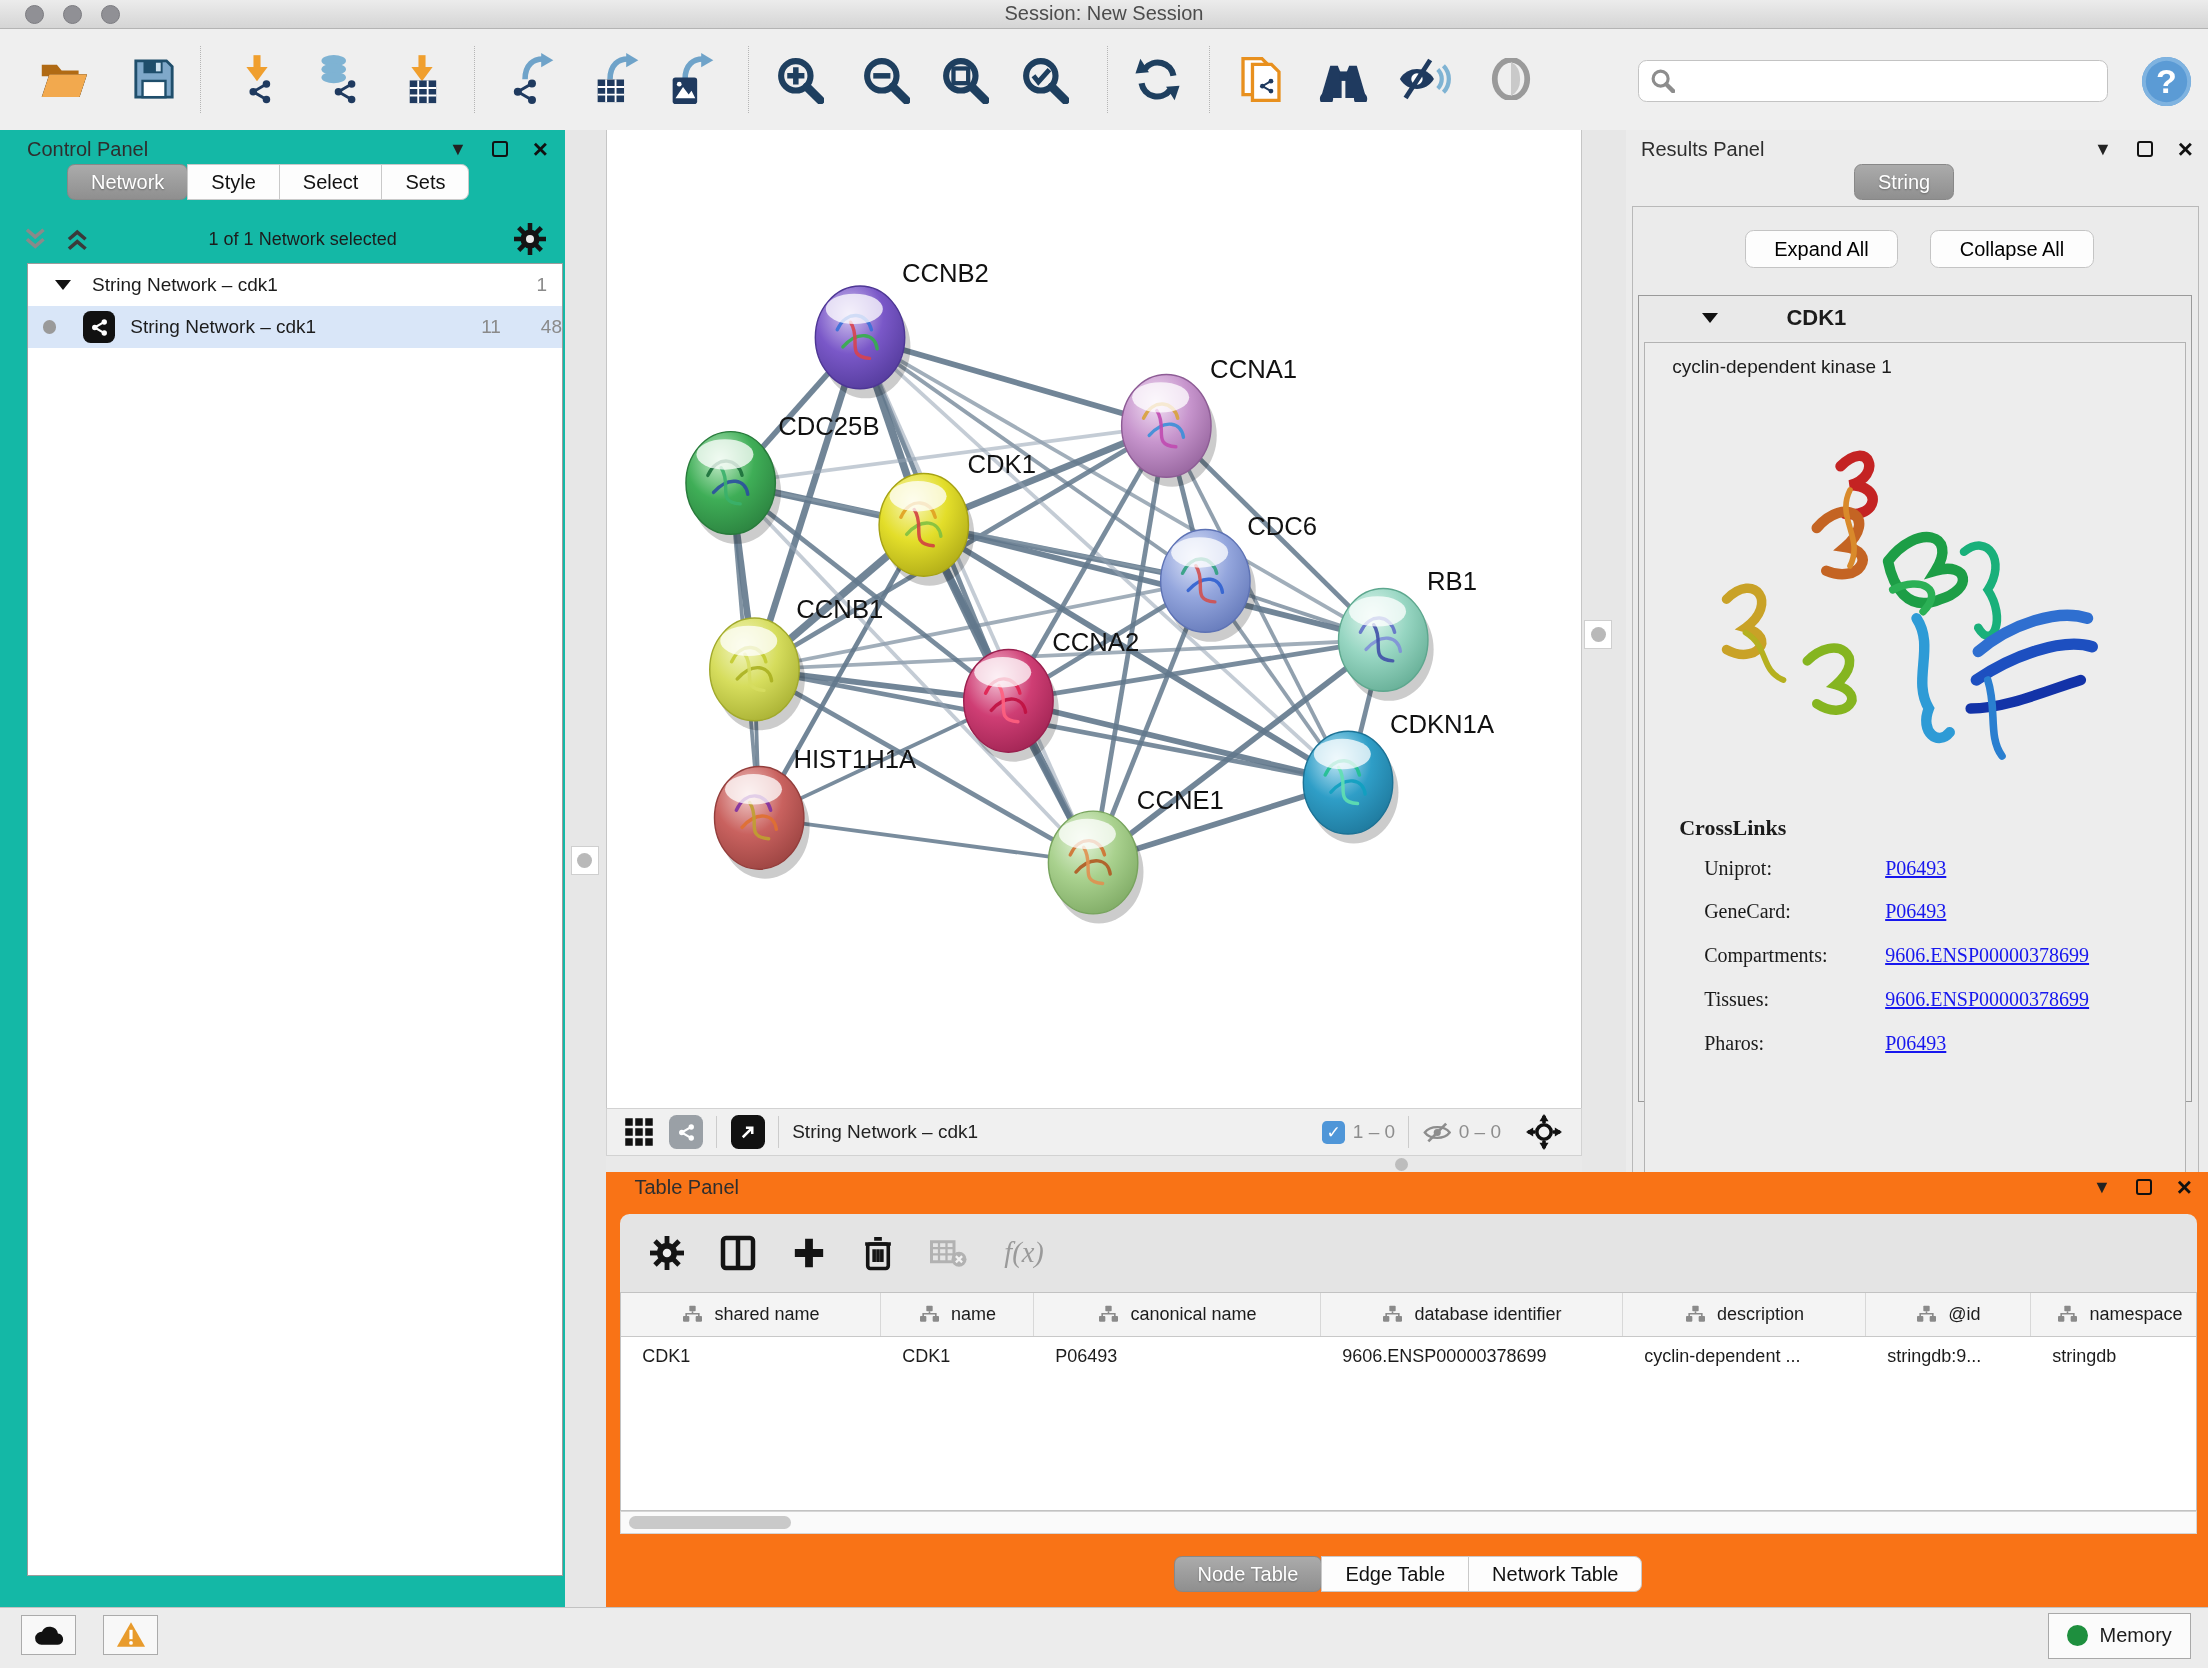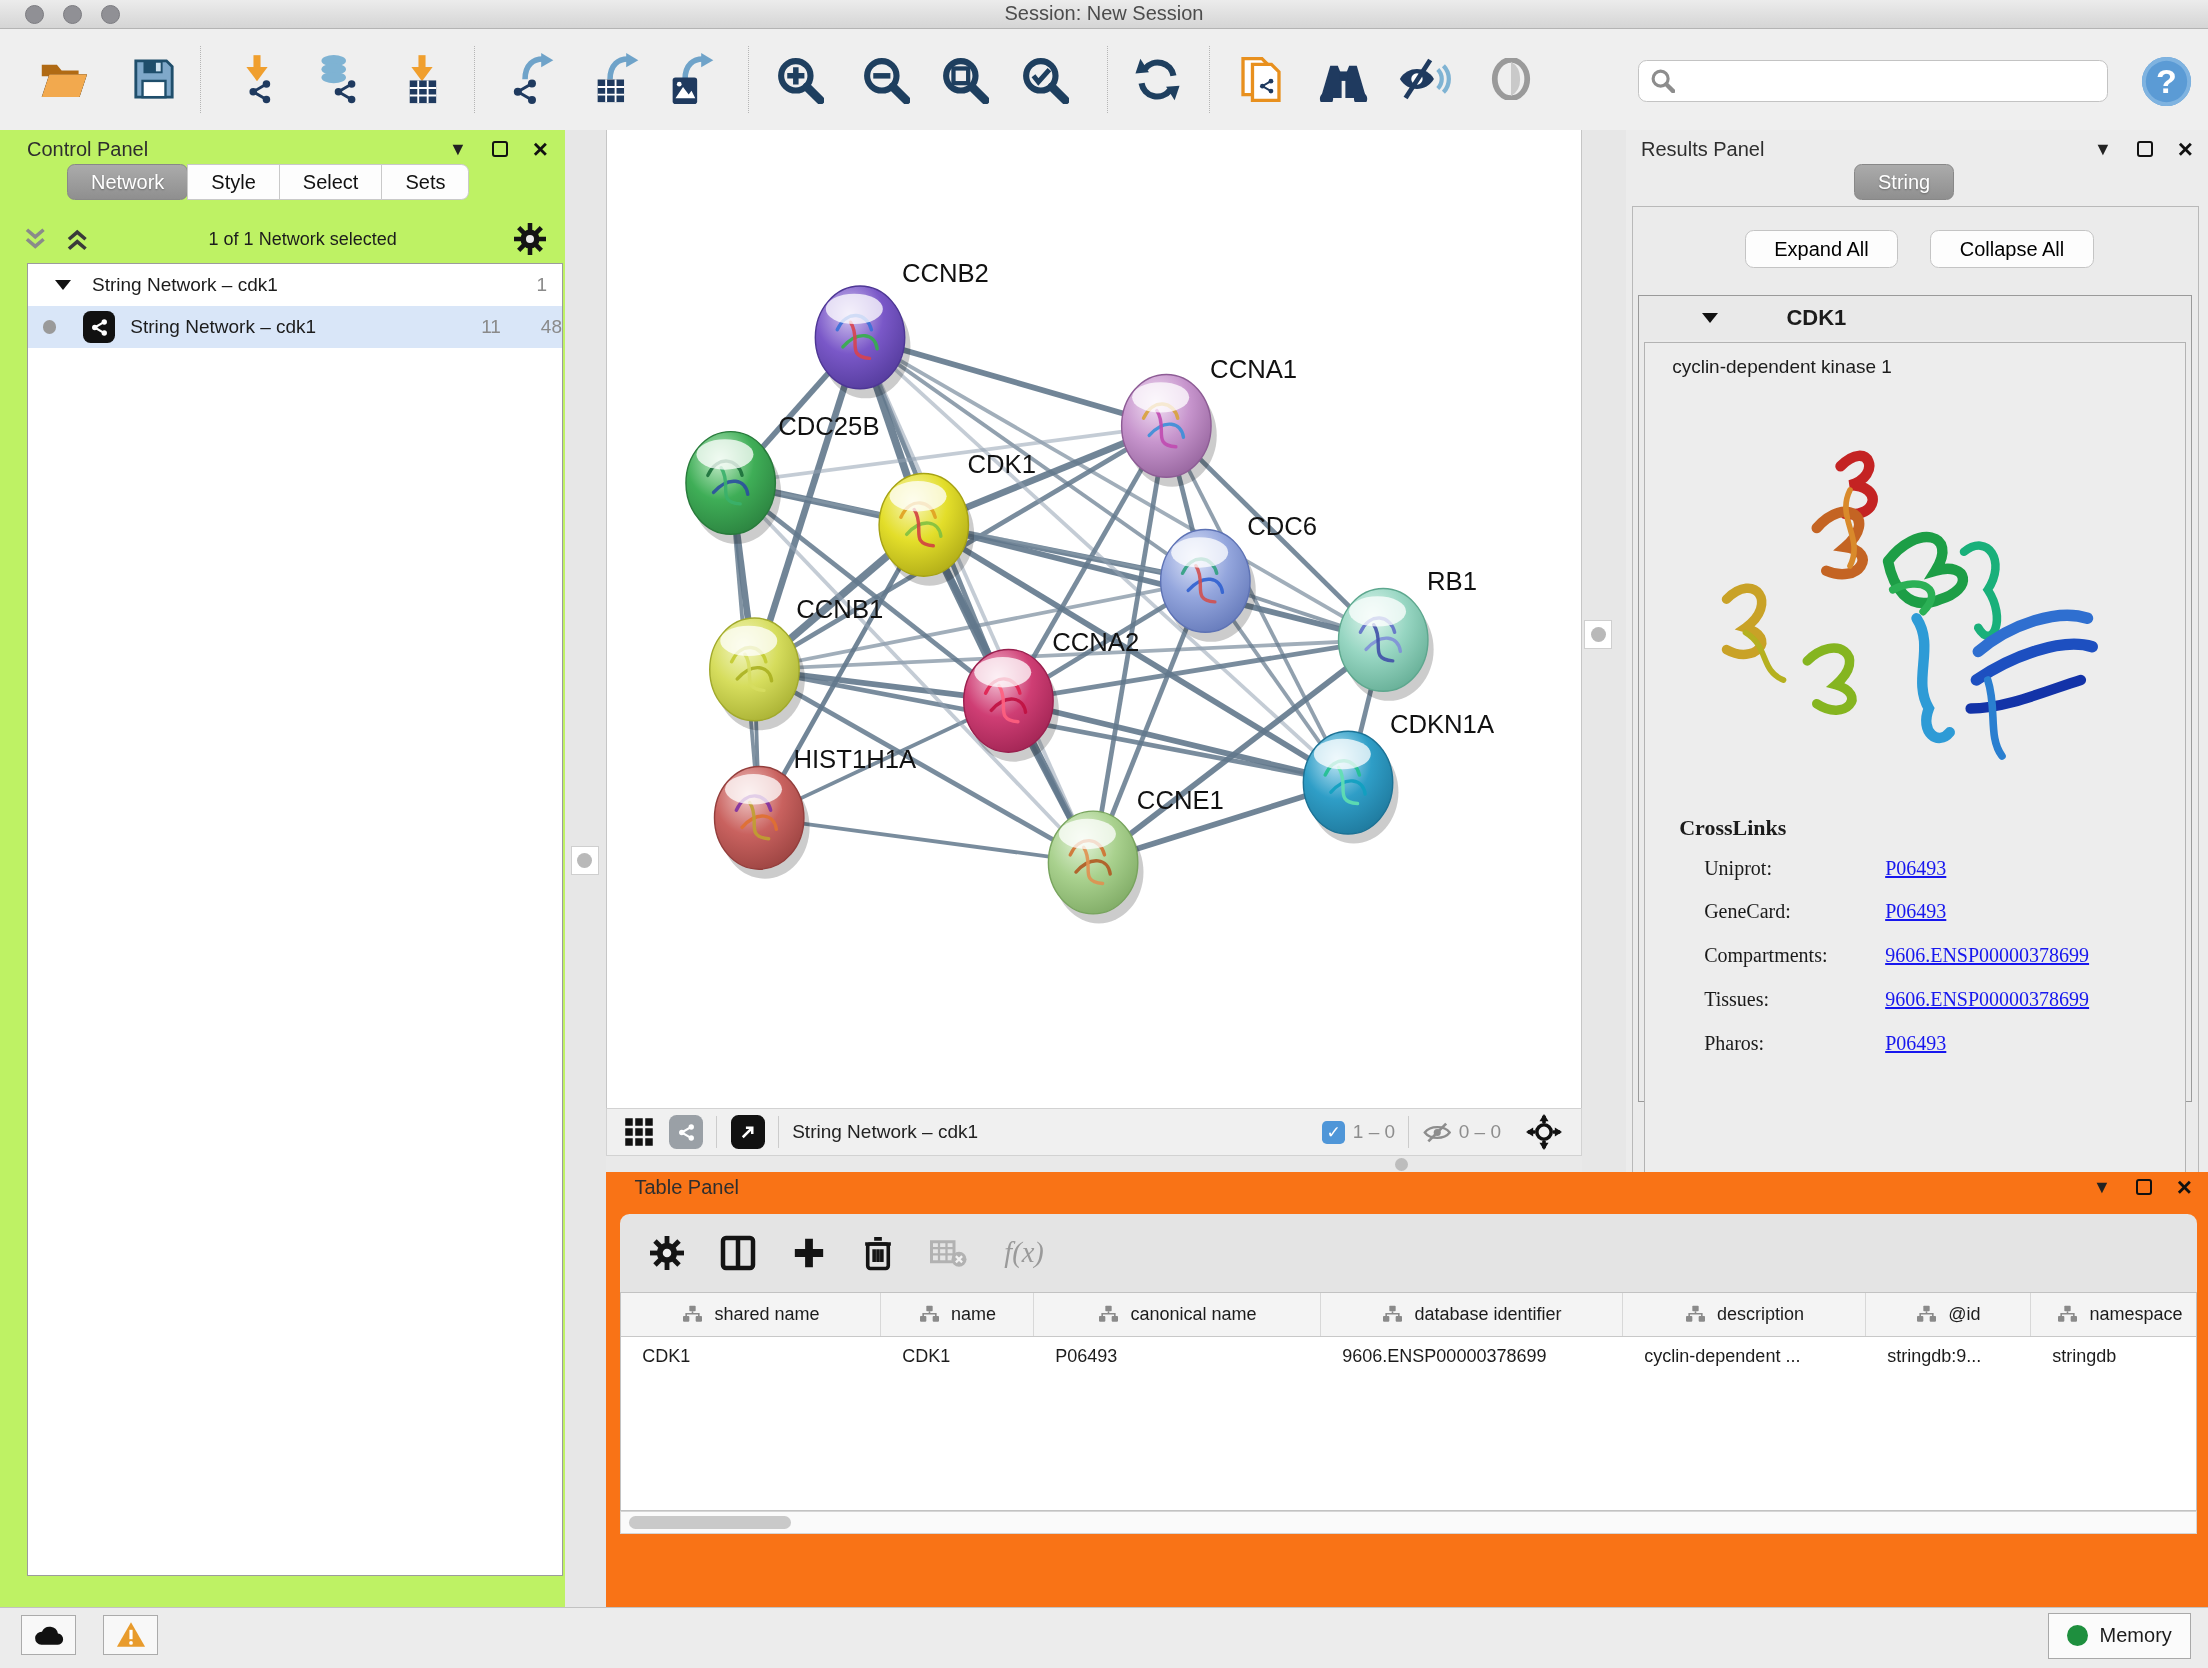--- a/index.html
+++ b/index.html
@@ -37,21 +37,21 @@
 
   .tabgroup { display:flex; }
   .tabbtn { border:1px solid #c9c9c9; background:#fdfdfd; color:#111; font-size:20px;
     padding:5.7px 23px; margin-right:-1px; white-space:nowrap; }
   .tabbtn:first-child { border-radius:7.6px 0 0 7.6px; }
   .tabbtn:last-child { border-radius:0 7.6px 7.6px 0; }
   .tabbtn.sel { background:linear-gradient(#ababab,#8f8f8f); color:#fff; border-color:#888;
     border-radius:7.6px; text-shadow:0 1px 1.9px rgba(0,0,0,.3); }
 
   
-  .control-panel { left:0; top:130px; width:565px; height:1477px; background:#bef264; }
+  .control-panel { left:0; top:130px; width:565px; height:1477px; background:#14b8a6; }
   .cp-header { position:absolute; left:27px; right:17px; top:7.6px; display:flex; align-items:center; }
   .cp-tabs { position:absolute; left:67px; top:34px; }
   .cp-subrow { position:absolute; left:21px; right:19px; top:88px; height:42px; display:flex; align-items:center; }
   .cp-status { flex:1; text-align:center; font-size:18px; color:#1c1c1c; }
   .tree { position:absolute; left:27px; top:133px; width:536px; height:1313px; background:#fff;
     border:1px solid #9c9c9c; }
   .tree-row { position:relative; height:42px; display:flex; align-items:center; font-size:19px; }
   .tree-row.selrow { background:#d9e6f8; }
   .num { color:#8a8a8a; font-size:19px; }
   .badge { width:32px; height:32px; border-radius:7.6px; background:#111; color:#fff;
@@ -819,20 +819,25 @@
           <div class="td" style="width: 302px;">9606.ENSP00000378699</div>
           <div class="td" style="width: 243px;">cyclin-dependent ...</div>
           <div class="td" style="width: 165px;">stringdb:9...</div>
           <div class="td" style="width: 178px;">stringdb</div>
         </div>
       </div>
   </div>
   <div class="hscroll">
     <span class="hthumb"></span>
   </div>
+  <div class="tp-tabs tabgroup" id="tp-tabs">
+      <span class="tabbtn sel">Node Table</span>
+      <span class="tabbtn">Edge Table</span>
+      <span class="tabbtn">Network Table</span>
+    </div>
 </div>
 
 <div class="abs statusbar">
   <div class="sb-btn" style="left:21px;width:55px">
     <svg width="32" height="25" viewBox="0 0 34 26">
       <path d="M9,24 a7,7 0 0 1 0.5,-14 a9,9 0 0 1 17,2 a6,6 0 0 1 -1,12 z" fill="#111"></path>
     </svg>
   </div>
   <div class="sb-btn" style="left:103px;width:55px">
     <svg width="30" height="27" viewBox="0 0 32 28">

